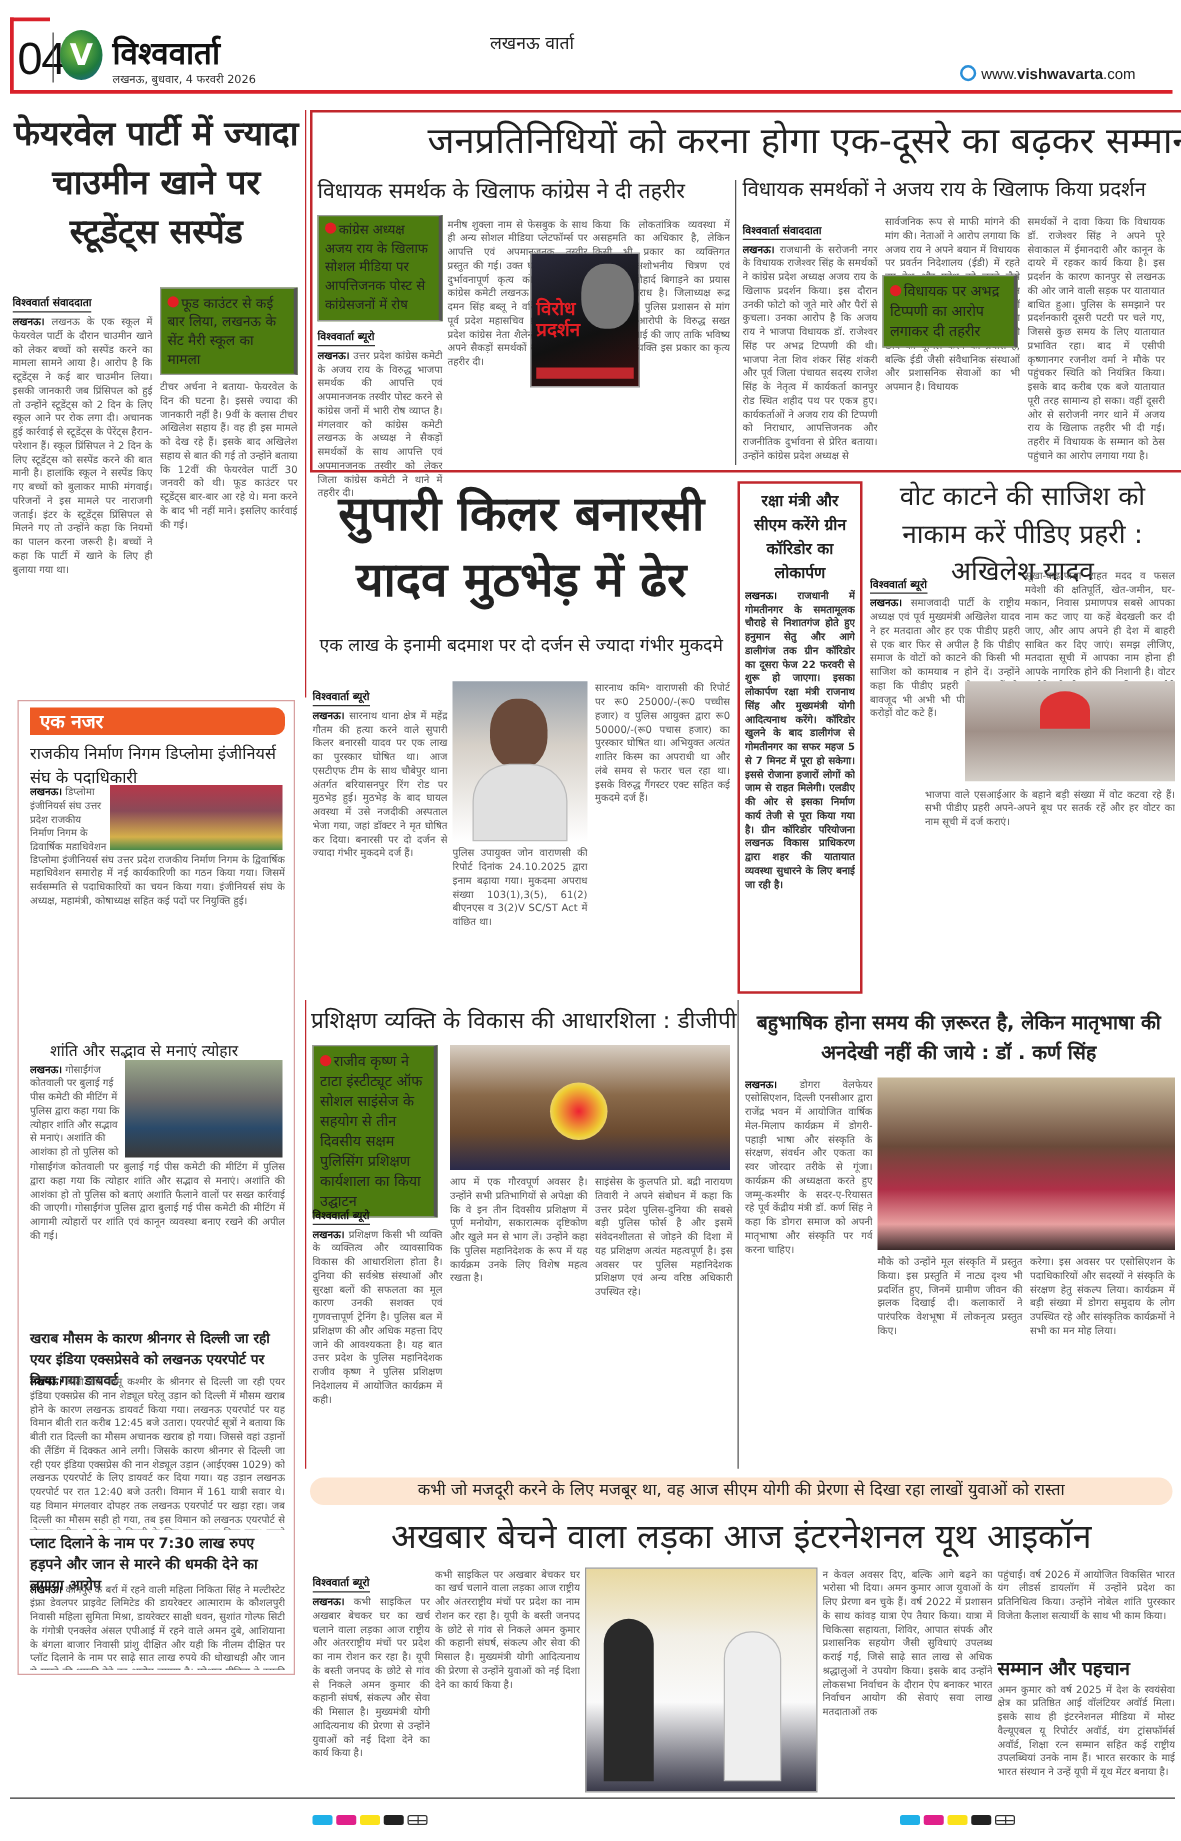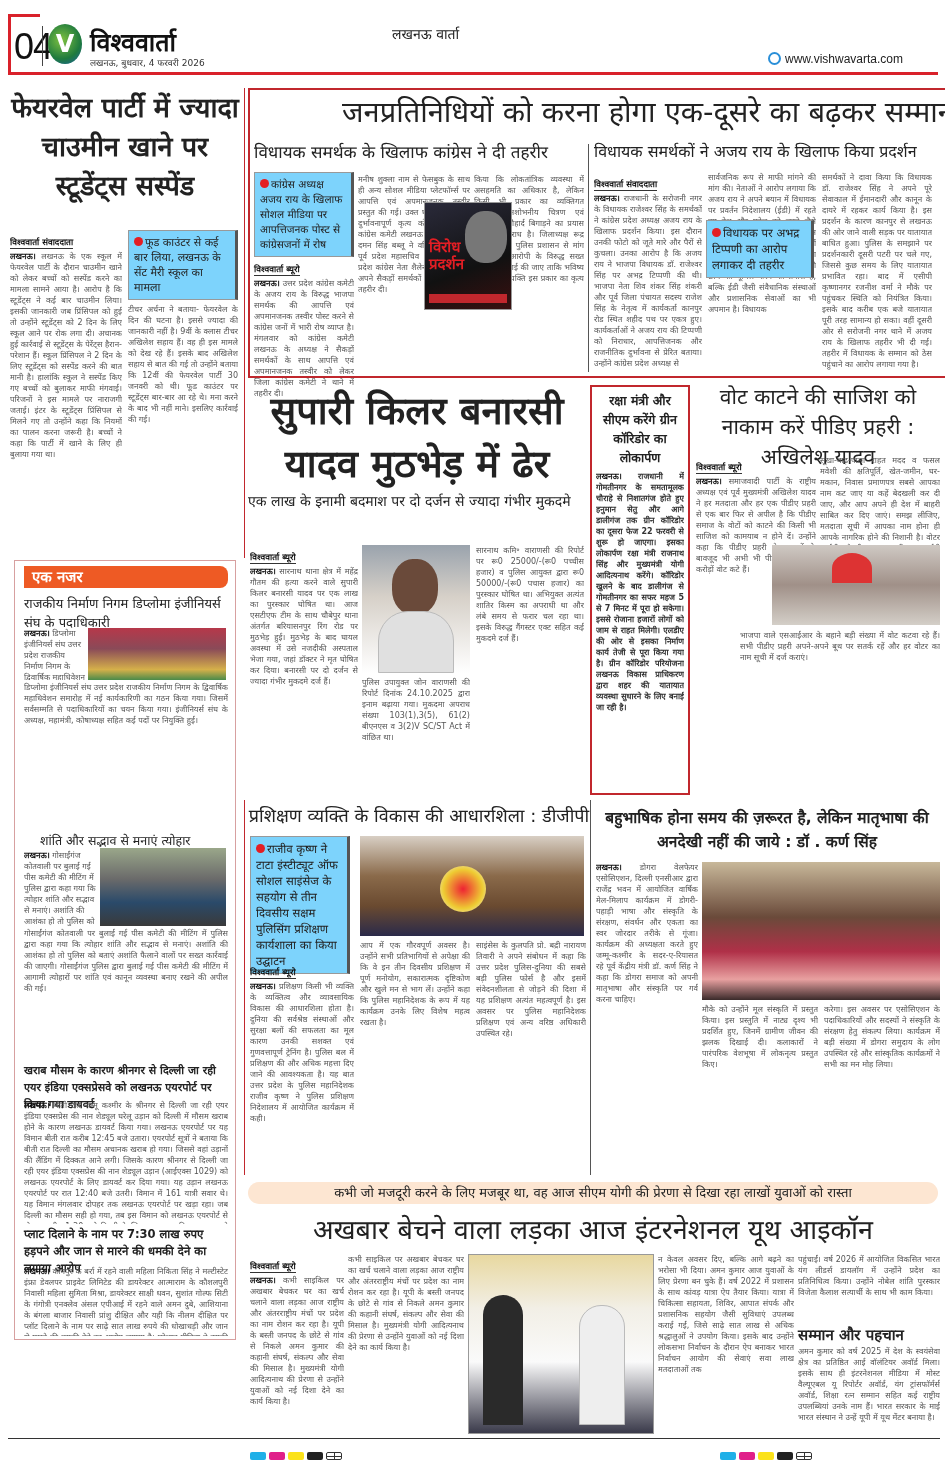--- a/index.html
+++ b/index.html
@@ -10,26 +10,26 @@
 .mh-redv{position:absolute;left:8px;top:14px;width:3px;height:60px;background:#d9212a;}
 .mh-bottom{position:absolute;left:8px;top:72px;width:930px;height:3px;background:#d9212a;}
 .page-no{position:absolute;left:14px;top:26px;font-family:"Liberation Sans",sans-serif;font-size:36px;color:#111;letter-spacing:-1px;}
 .mh-sep{position:absolute;left:42px;top:26px;width:1px;height:40px;background:#444;}
 .logo{position:absolute;left:48px;top:24px;width:34px;height:40px;border-radius:50%;background:radial-gradient(circle at 40% 40%,#7fc241,#1f7a3d 60%,#1b5fa8);color:#fff;font-weight:bold;font-size:24px;text-align:center;line-height:40px;}
 .brand{position:absolute;left:90px;top:24px;font-size:25px;font-weight:bold;color:#111;}
 .dateline{position:absolute;left:90px;top:56px;font-size:9px;color:#333;}
 .section{position:absolute;left:392px;top:24px;font-size:14px;color:#222;}
 .web{position:absolute;left:768px;top:52px;font-size:12px;font-family:"Liberation Sans",sans-serif;color:#222;}
 .web .ie{display:inline-block;width:13px;height:13px;border-radius:50%;border:2px solid #2a8fd8;margin-right:4px;vertical-align:-2px;}
-.web b{font-weight:normal;}
+.web b{font-weight:bold;}
 
 .text{font-size:8px;line-height:11px;color:#555;text-align:justify;}
 .byline{font-size:8.5px;font-weight:bold;color:#111;border-bottom:1px solid #333;padding-bottom:1px;margin-bottom:2px;display:inline-block;}
 .hl{font-weight:bold;color:#111;}
-.callout{background:#7dd3fc;border:1px solid #999;border-right:3px solid #555;padding:4px 5px;font-size:12px;line-height:17px;color:#222;}
+.callout{background:#4d7c0f;border:1px solid #999;border-right:3px solid #555;padding:4px 5px;font-size:12px;line-height:17px;color:#222;}
 .callout .dot{display:inline-block;width:9px;height:9px;border-radius:50%;background:#e31e24;margin-right:2px;}
 .photo{background:linear-gradient(135deg,#6a5a4a,#a08a70 40%,#3c3a40);}
 .redbox{border:2px solid #c1272d;}
 .cmyk{display:flex;gap:3px;}
 .cmyk span{width:16px;height:8px;border-radius:2px;}
 </style>
 </head>
 <body>
 
 <div class="abs masthead">
@@ -103,21 +103,21 @@
     </div>
     <div class="callout" style="position:absolute;left:112px;top:48px;width:108px;font-size:11.5px;line-height:16px;"><span class="dot"></span><span>विधायक पर अभद्र टिप्पणी का आरोप लगाकर दी तहरीर</span></div>
     <div style="position:absolute;left:228px;top:0;width:110px;height:200px;overflow:hidden;">
       <p class="text">समर्थकों ने दावा किया कि विधायक डॉ. राजेश्वर सिंह ने अपने पूरे सेवाकाल में ईमानदारी और कानून के दायरे में रहकर कार्य किया है। इस प्रदर्शन के कारण कानपुर से लखनऊ की ओर जाने वाली सड़क पर यातायात बाधित हुआ। पुलिस के समझाने पर प्रदर्शनकारी दूसरी पटरी पर चले गए, जिससे कुछ समय के लिए यातायात प्रभावित रहा। बाद में एसीपी कृष्णानगर रजनीश वर्मा ने मौके पर पहुंचकर स्थिति को नियंत्रित किया। इसके बाद करीब एक बजे यातायात पूरी तरह सामान्य हो सका। वहीं दूसरी ओर से सरोजनी नगर थाने में अजय राय के खिलाफ तहरीर भी दी गई। तहरीर में विधायक के सम्मान को ठेस पहुंचाने का आरोप लगाया गया है।</p>
     </div>
   </div>
 </div>
 
 <div class="abs" style="left:248px;top:385px;width:338px;">
   <h1 style="font-size:38px;line-height:53px;font-weight:bold;color:#222;text-align:center;">सुपारी किलर बनारसी यादव मुठभेड़ में ढेर</h1>
-  <h2 style="font-size:14px;font-weight:normal;color:#222;margin-top:0;">एक लाख के इनामी बदमाश पर दो दर्जन से ज्यादा गंभीर मुकदमे</h2>
+  <h2 style="font-size:14px;font-weight:normal;text-align:center;color:#222;margin-top:15px;">एक लाख के इनामी बदमाश पर दो दर्जन से ज्यादा गंभीर मुकदमे</h2>
 </div>
 <div class="abs" style="left:250px;top:545px;width:108px;height:250px;overflow:hidden;">
   <div class="byline">विश्ववार्ता ब्यूरो</div>
   <p class="text"><span class="hl">लखनऊ।</span> <span>सारनाथ थाना क्षेत्र में महेंद्र गौतम की हत्या करने वाले सुपारी किलर बनारसी यादव पर एक लाख का पुरस्कार घोषित था। आज एसटीएफ टीम के साथ चौबेपुर थाना अंतर्गत बरियासनपुर रिंग रोड पर मुठभेड़ हुई। मुठभेड़ के बाद घायल अवस्था में उसे नजदीकी अस्पताल भेजा गया, जहां डॉक्टर ने मृत घोषित कर दिया। बनारसी पर दो दर्जन से ज्यादा गंभीर मुकदमे दर्ज हैं।</span></p>
 </div>
 <div class="abs photo" style="left:362px;top:545px;width:108px;height:128px;background:linear-gradient(180deg,#9aa3ad,#d6d0c8 40%,#fff);">
   <div style="position:absolute;left:30px;top:14px;width:46px;height:56px;border-radius:45%;background:#6a4a3a;"></div>
   <div style="position:absolute;left:16px;top:66px;width:76px;height:62px;border-radius:30px 30px 0 0;background:#e0e0e0;border:1px solid #bbb;"></div>
 </div>
 <div class="abs" style="left:362px;top:677px;width:108px;height:118px;overflow:hidden;">

